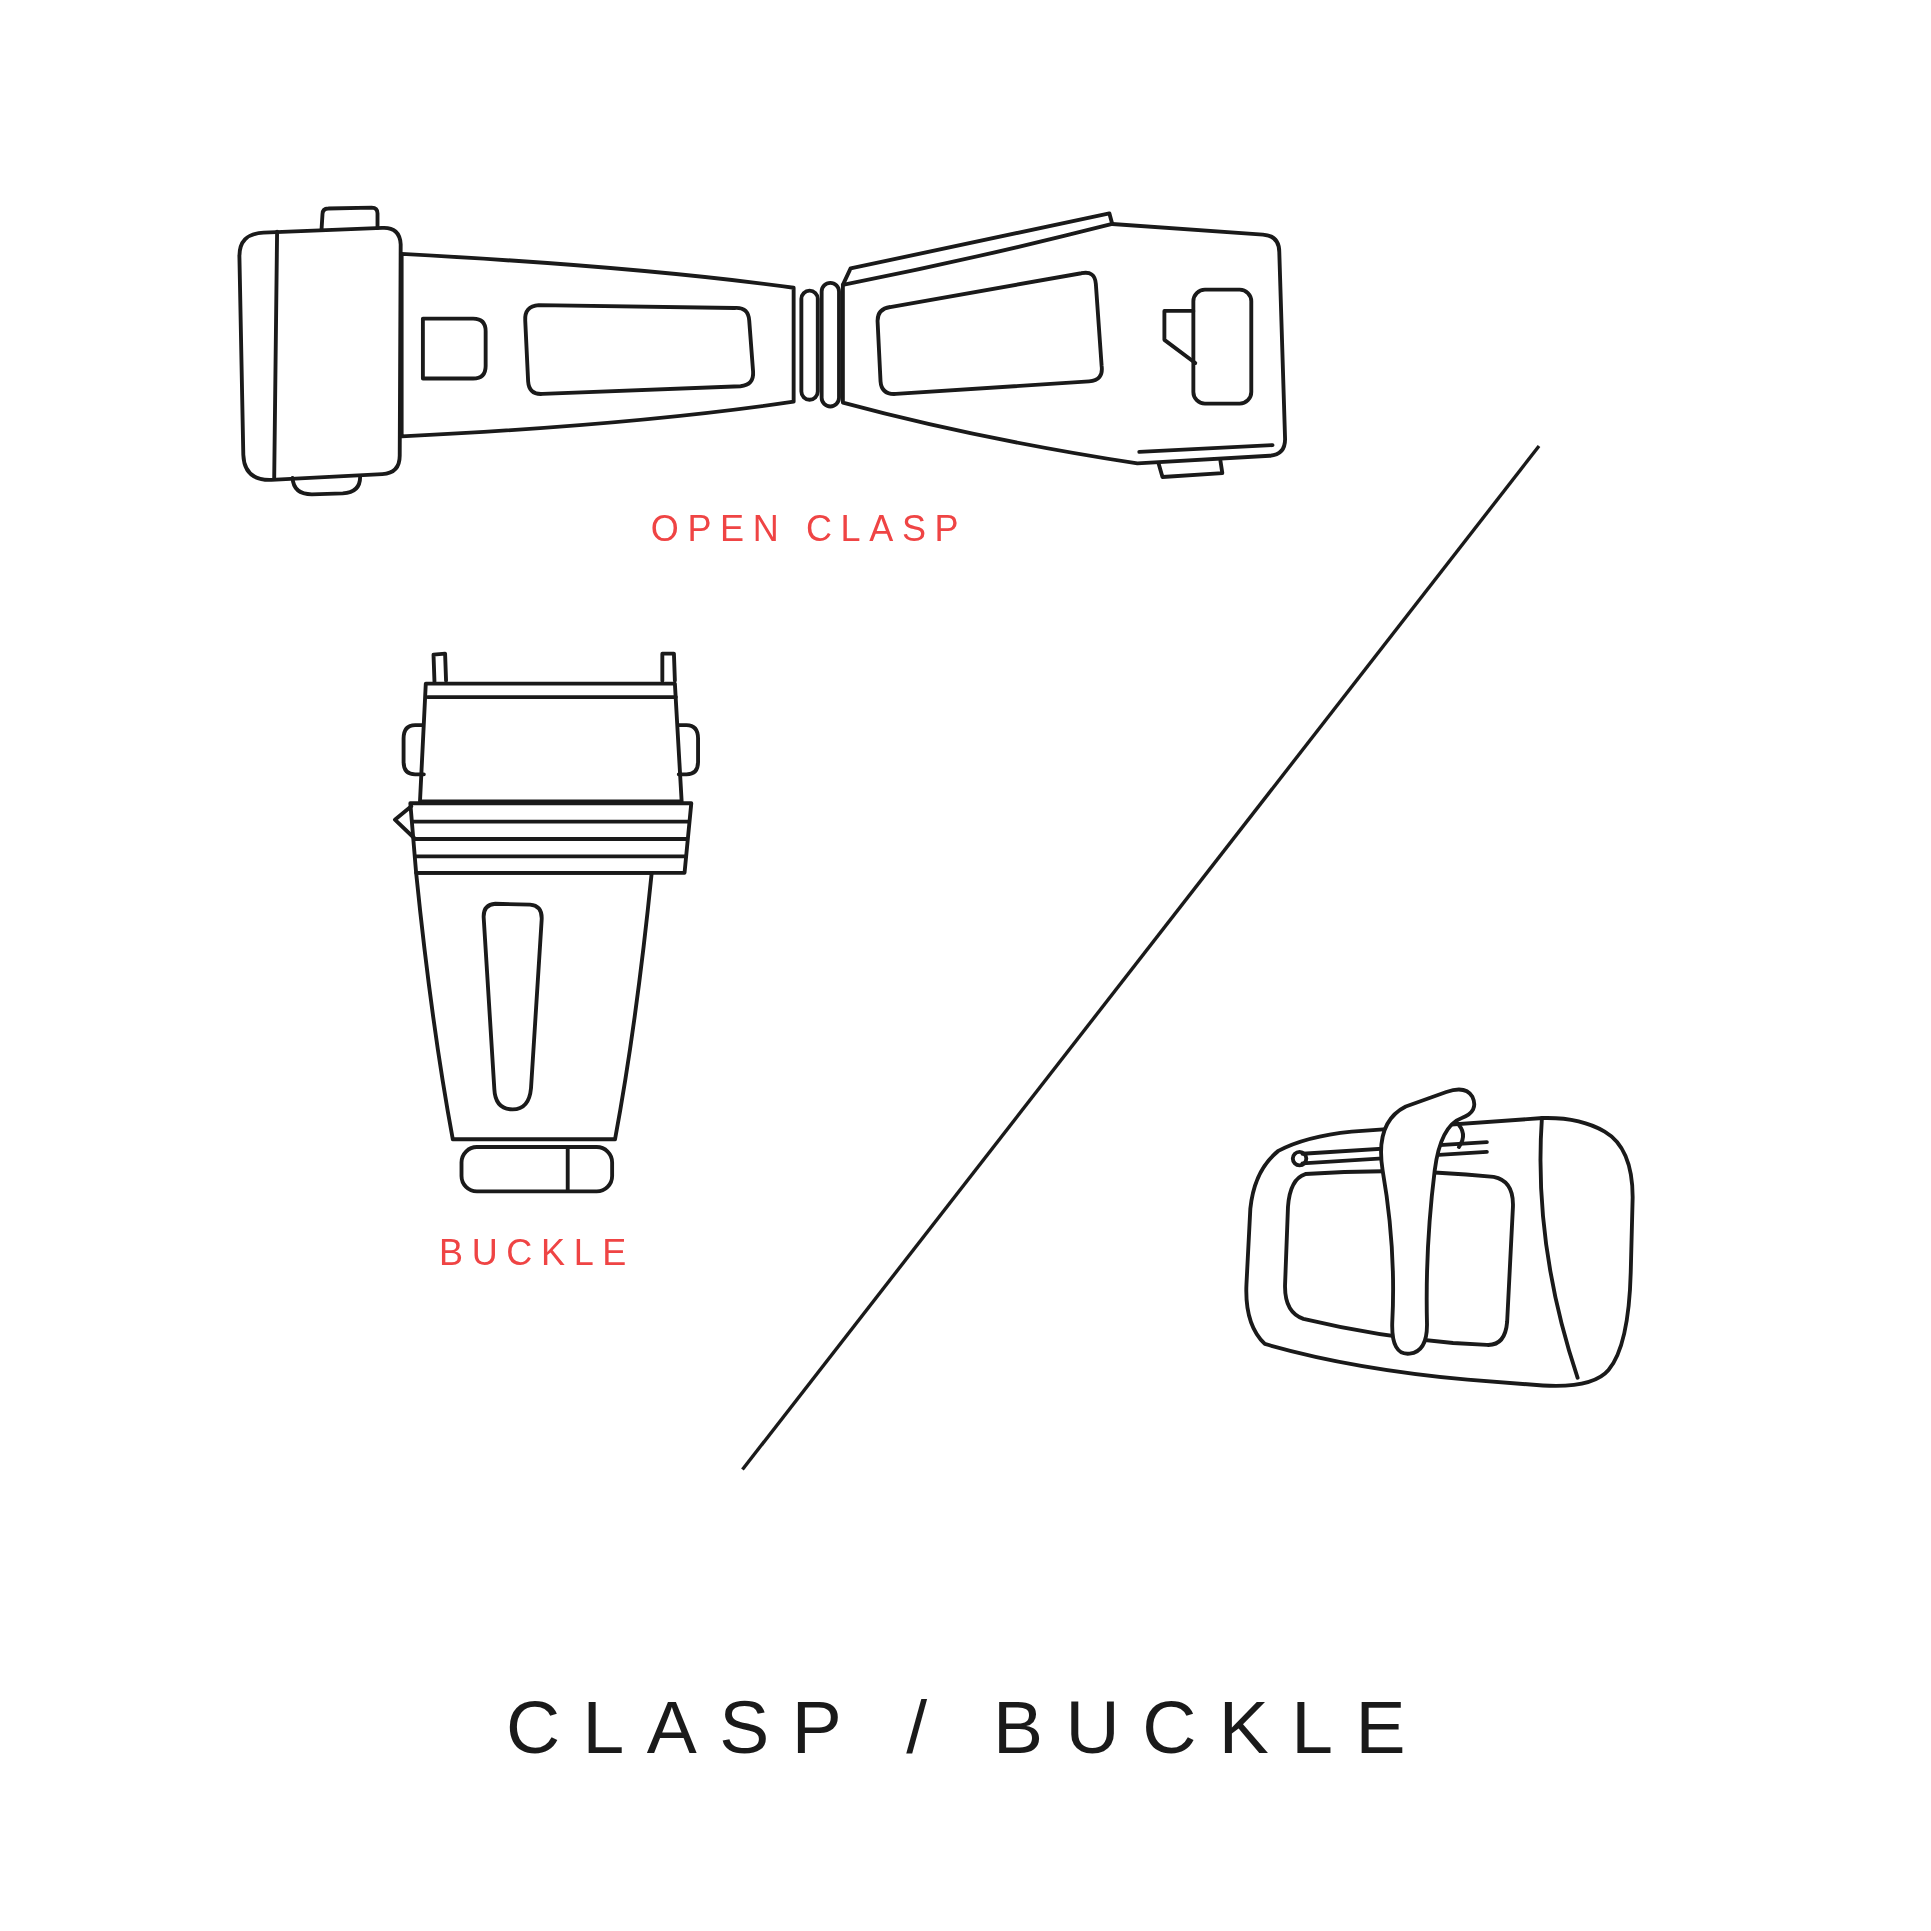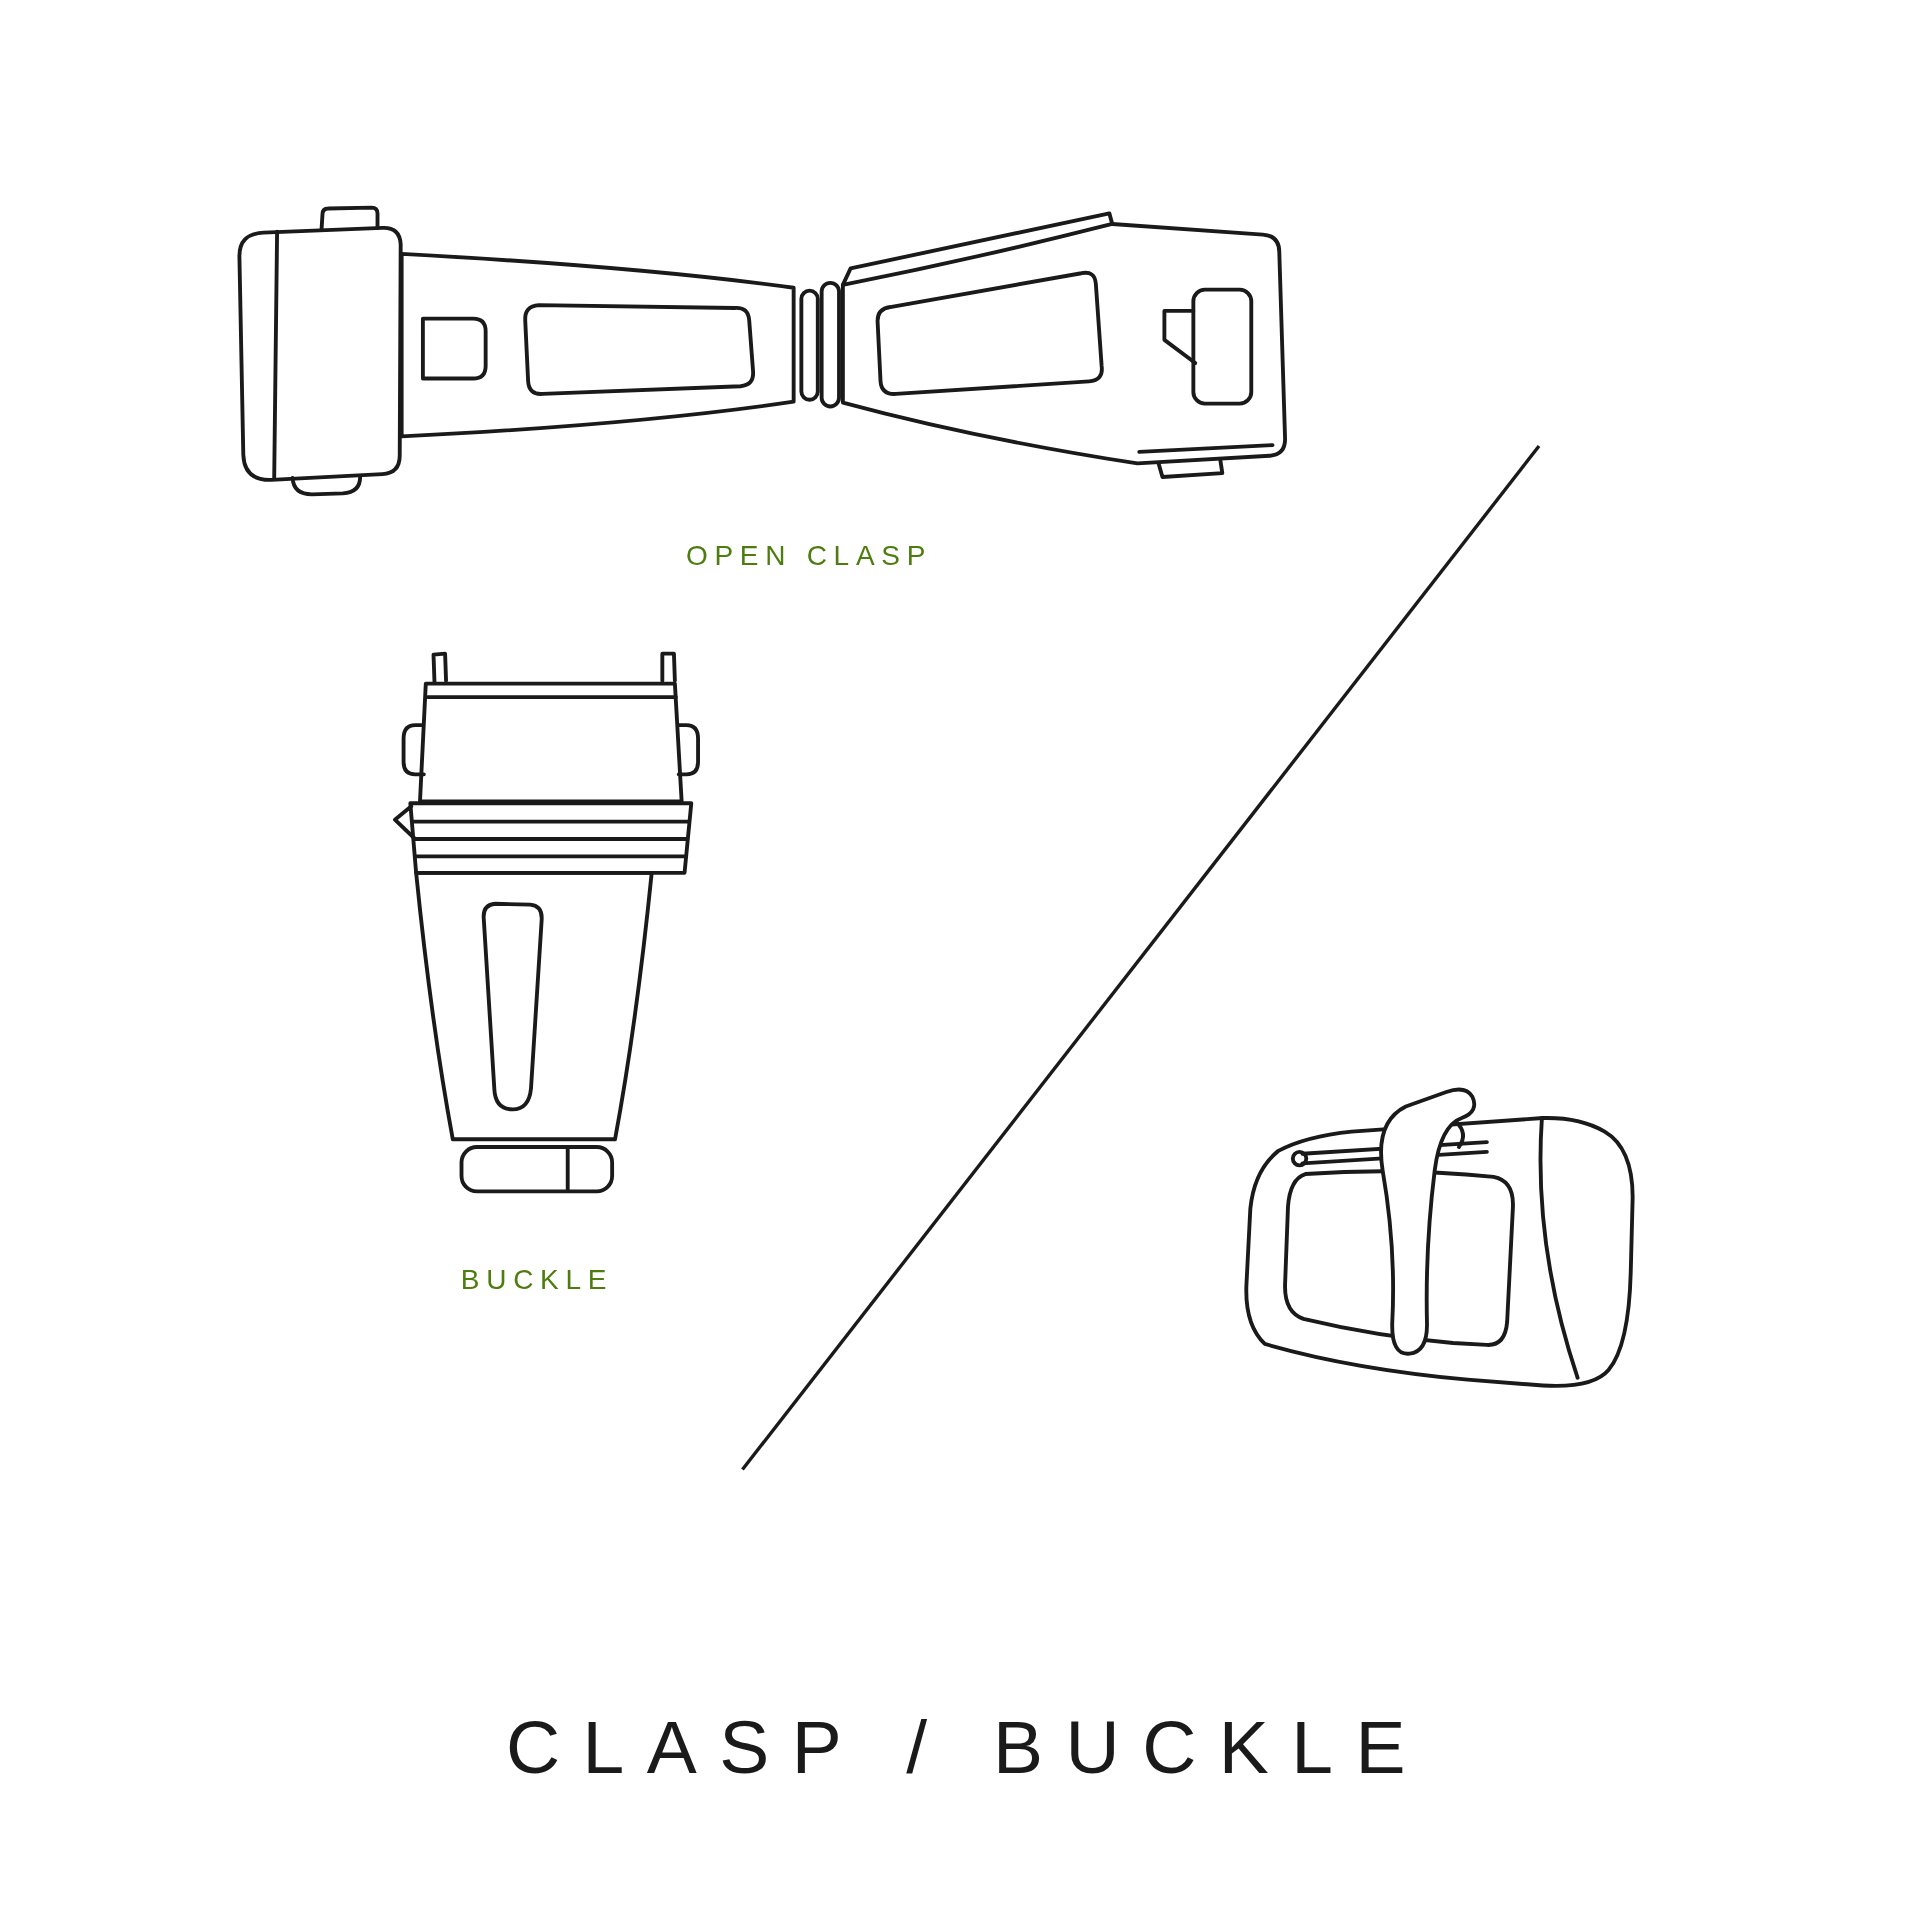--- a/index.html
+++ b/index.html
@@ -14,40 +14,38 @@
     color: #1f1f1f;
   }
   .art {
     position: absolute;
     top: 0;
     left: 0;
   }
   .caption {
     position: absolute;
     transform: translateX(-50%);
-    font-size: 28px;
+    font-size: 36px;
     font-weight: 400;
     letter-spacing: 0.24em;
     white-space: nowrap;
-    color: #4d7c0f;
-    margin-top: 32px;
+    color: #ef4444;
   }
   #caption-open   { left: 809px; top: 508px; }
   #caption-closed { left: 537px; top: 1232px; }
   #diagram-title {
     position: absolute;
     left: 967px;
     top: 1684px;
     transform: translateX(-50%);
     font-size: 75px;
     font-weight: 400;
     letter-spacing: 0.30em;
     white-space: nowrap;
     color: #1a1a1a;
-    margin-top: 20px;
   }
 </style>
 </head>
 <body>
 
 <div id="canvas">
 
   <svg class="art" width="1931" height="1931" viewBox="0 0 2000 2000">
 
     <g stroke="#1a1a1a" stroke-width="4" fill="none" stroke-linecap="round" stroke-linejoin="round">

